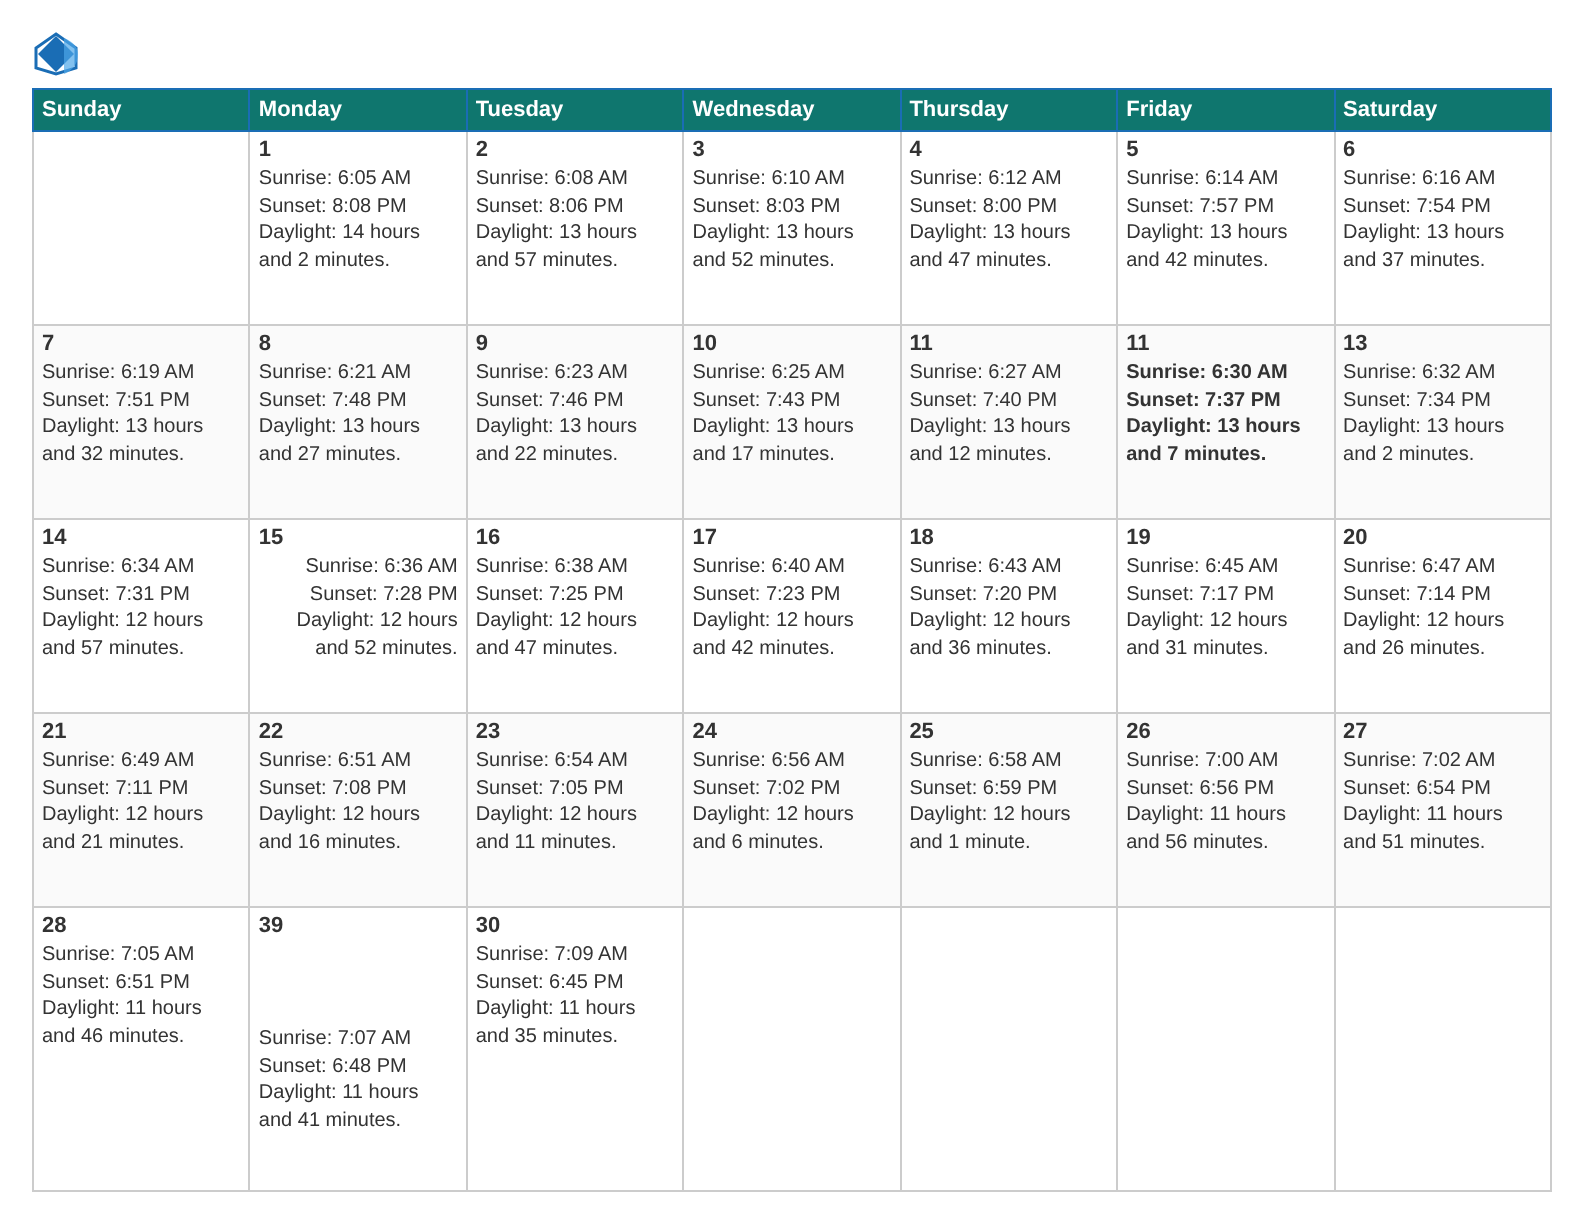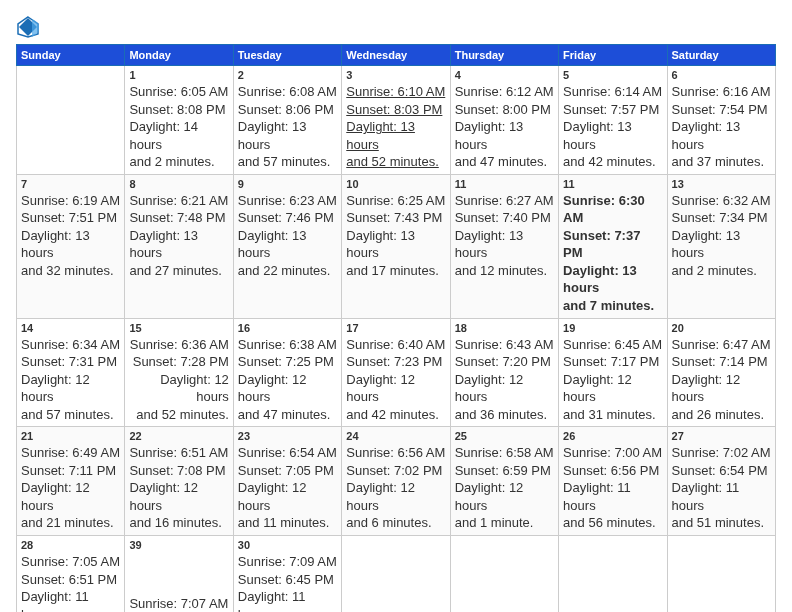--- a/index.html
+++ b/index.html
@@ -70,30 +70,30 @@
       color: #333;
       height: 80px;
     }
     .day-num {
       font-size: 11px;
       font-weight: bold;
       display: block;
       margin-bottom: 2px;
     }
     .day-info {
-      font-size: 13px;
+      font-size: 10px;
       line-height: 1.35;
       color: #333;
     }
     .empty-cell {
       background: #f9f9f9;
     }
     tr:nth-child(even) td { background: #fafafa; }
     tr:nth-child(odd) td { background: #fff; }
-    .calendar thead tr th { background: #1d4ed8; }
+    .calendar thead tr th { background: #0f766e; }
   </style>
 </head>
 <body>
 
 <div class="page">
   <div class="header">
     <div class="logo">
       <div style="display:flex;flex-direction:column;align-items:flex-start;">
         <div style="display:flex;align-items:center;">
           <span class="logo-text logo-general"></span>
@@ -137,21 +137,21 @@
           </td>
           <td>
             <span class="day-num">2</span>
             <div class="day-info" style="white-space: pre-line;">Sunrise: 6:08 AM
 Sunset: 8:06 PM
 Daylight: 13 hours
 and 57 minutes.</div>
           </td>
           <td>
             <span class="day-num">3</span>
-            <div class="day-info" style="white-space: pre-line; text-decoration: underline;">Sunrise: 6:10 AM
+            <div class="day-info" style="white-space: pre-line;">Sunrise: 6:10 AM
 Sunset: 8:03 PM
 Daylight: 13 hours
 and 52 minutes.</div>
           </td>
           <td>
             <span class="day-num">4</span>
             <div class="day-info" style="white-space: pre-line;">Sunrise: 6:12 AM
 Sunset: 8:00 PM
 Daylight: 13 hours
 and 47 minutes.</div>

